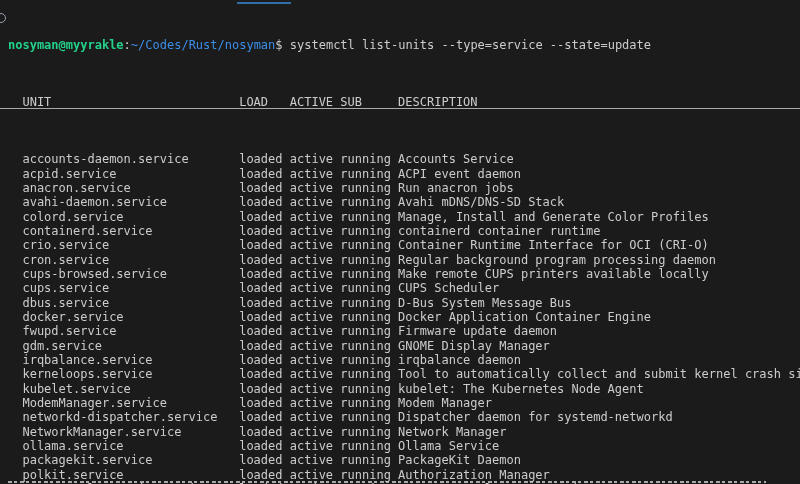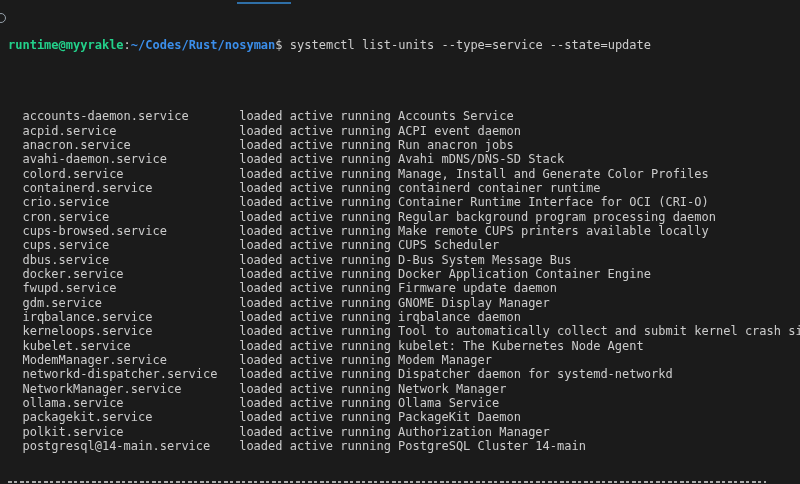--- a/index.html
+++ b/index.html
@@ -24,21 +24,21 @@
     border: 1px solid #97a1ab;
     border-radius: 50%;
     background: transparent;
   }
   .content {
     position: absolute; top: 9px; left: 8px; right: 0;
     white-space: pre;
   }
   .line { height: 14.33px; overflow: hidden; }
   .prompt-user { color: var(--green, #23d18b); font-weight: bold; }
-  .prompt-path { color: var(--blue, #3b8eea); font-weight: bold; }
+  .prompt-path { color: var(--blue, #3b8eea); font-weight: normal; }
   .cell { display: inline-block; vertical-align: top; overflow: hidden; white-space: pre; }
   .c-unit { width: 30ch; }
   .c-load { width: 7ch; }
   .c-active { width: 7ch; }
   .c-sub { width: 8ch; }
   .c-desc { }
   .table-line { padding-left: 2ch; }
   .header-line {
     width: 800px; margin-left: -8px; padding-left: calc(8px + 2ch);
     box-sizing: border-box;
@@ -56,19 +56,20 @@
     opacity: 0.85;
   }
 </style>
 </head>
 <body style="--bg: #1b1b1b; --fg: #cccccc; --green: #23d18b; --blue: #3b8eea; --accent: #2f6fa7;">
 
 <div class="tab-indicator"></div>
 <div class="cmd-circle"></div>
 
 <div class="content">
-  <div class="line"><span class="prompt-user">runtime@myyrakle</span><span>:</span><span class="prompt-path">~/Codes/Rust/nosyman</span><span>$ </span><span>systemctl list-units --type=service --state=update</span></div>
+  <div class="line"><span class="prompt-user">nosyman@myyrakle</span><span>:</span><span class="prompt-path">~/Codes/Rust/nosyman</span><span>$ </span><span>systemctl list-units --type=service --state=update</span></div>
 
+  <div class="line header-line table-line"><span class="cell c-unit">UNIT</span><span class="cell c-load">LOAD</span><span class="cell c-active">ACTIVE</span><span class="cell c-sub">SUB</span><span class="cell c-desc">DESCRIPTION</span></div>
 
   <div><div class="line table-line"><span class="cell c-unit">accounts-daemon.service</span><span class="cell c-load">loaded</span><span class="cell c-active">active</span><span class="cell c-sub">running</span><span class="cell c-desc">Accounts Service</span></div><div class="line table-line"><span class="cell c-unit">acpid.service</span><span class="cell c-load">loaded</span><span class="cell c-active">active</span><span class="cell c-sub">running</span><span class="cell c-desc">ACPI event daemon</span></div><div class="line table-line"><span class="cell c-unit">anacron.service</span><span class="cell c-load">loaded</span><span class="cell c-active">active</span><span class="cell c-sub">running</span><span class="cell c-desc">Run anacron jobs</span></div><div class="line table-line"><span class="cell c-unit">avahi-daemon.service</span><span class="cell c-load">loaded</span><span class="cell c-active">active</span><span class="cell c-sub">running</span><span class="cell c-desc">Avahi mDNS/DNS-SD Stack</span></div><div class="line table-line"><span class="cell c-unit">colord.service</span><span class="cell c-load">loaded</span><span class="cell c-active">active</span><span class="cell c-sub">running</span><span class="cell c-desc">Manage, Install and Generate Color Profiles</span></div><div class="line table-line"><span class="cell c-unit">containerd.service</span><span class="cell c-load">loaded</span><span class="cell c-active">active</span><span class="cell c-sub">running</span><span class="cell c-desc">containerd container runtime</span></div><div class="line table-line"><span class="cell c-unit">crio.service</span><span class="cell c-load">loaded</span><span class="cell c-active">active</span><span class="cell c-sub">running</span><span class="cell c-desc">Container Runtime Interface for OCI (CRI-O)</span></div><div class="line table-line"><span class="cell c-unit">cron.service</span><span class="cell c-load">loaded</span><span class="cell c-active">active</span><span class="cell c-sub">running</span><span class="cell c-desc">Regular background program processing daemon</span></div><div class="line table-line"><span class="cell c-unit">cups-browsed.service</span><span class="cell c-load">loaded</span><span class="cell c-active">active</span><span class="cell c-sub">running</span><span class="cell c-desc">Make remote CUPS printers available locally</span></div><div class="line table-line"><span class="cell c-unit">cups.service</span><span class="cell c-load">loaded</span><span class="cell c-active">active</span><span class="cell c-sub">running</span><span class="cell c-desc">CUPS Scheduler</span></div><div class="line table-line"><span class="cell c-unit">dbus.service</span><span class="cell c-load">loaded</span><span class="cell c-active">active</span><span class="cell c-sub">running</span><span class="cell c-desc">D-Bus System Message Bus</span></div><div class="line table-line"><span class="cell c-unit">docker.service</span><span class="cell c-load">loaded</span><span class="cell c-active">active</span><span class="cell c-sub">running</span><span class="cell c-desc">Docker Application Container Engine</span></div><div class="line table-line"><span class="cell c-unit">fwupd.service</span><span class="cell c-load">loaded</span><span class="cell c-active">active</span><span class="cell c-sub">running</span><span class="cell c-desc">Firmware update daemon</span></div><div class="line table-line"><span class="cell c-unit">gdm.service</span><span class="cell c-load">loaded</span><span class="cell c-active">active</span><span class="cell c-sub">running</span><span class="cell c-desc">GNOME Display Manager</span></div><div class="line table-line"><span class="cell c-unit">irqbalance.service</span><span class="cell c-load">loaded</span><span class="cell c-active">active</span><span class="cell c-sub">running</span><span class="cell c-desc">irqbalance daemon</span></div><div class="line table-line"><span class="cell c-unit">kerneloops.service</span><span class="cell c-load">loaded</span><span class="cell c-active">active</span><span class="cell c-sub">running</span><span class="cell c-desc">Tool to automatically collect and submit kernel crash sig</span></div><div class="line table-line"><span class="cell c-unit">kubelet.service</span><span class="cell c-load">loaded</span><span class="cell c-active">active</span><span class="cell c-sub">running</span><span class="cell c-desc">kubelet: The Kubernetes Node Agent</span></div><div class="line table-line"><span class="cell c-unit">ModemManager.service</span><span class="cell c-load">loaded</span><span class="cell c-active">active</span><span class="cell c-sub">running</span><span class="cell c-desc">Modem Manager</span></div><div class="line table-line"><span class="cell c-unit">networkd-dispatcher.service</span><span class="cell c-load">loaded</span><span class="cell c-active">active</span><span class="cell c-sub">running</span><span class="cell c-desc">Dispatcher daemon for systemd-networkd</span></div><div class="line table-line"><span class="cell c-unit">NetworkManager.service</span><span class="cell c-load">loaded</span><span class="cell c-active">active</span><span class="cell c-sub">running</span><span class="cell c-desc">Network Manager</span></div><div class="line table-line"><span class="cell c-unit">ollama.service</span><span class="cell c-load">loaded</span><span class="cell c-active">active</span><span class="cell c-sub">running</span><span class="cell c-desc">Ollama Service</span></div><div class="line table-line"><span class="cell c-unit">packagekit.service</span><span class="cell c-load">loaded</span><span class="cell c-active">active</span><span class="cell c-sub">running</span><span class="cell c-desc">PackageKit Daemon</span></div><div class="line table-line"><span class="cell c-unit">polkit.service</span><span class="cell c-load">loaded</span><span class="cell c-active">active</span><span class="cell c-sub">running</span><span class="cell c-desc">Authorization Manager</span></div><div class="line table-line"><span class="cell c-unit">postgresql@14-main.service</span><span class="cell c-load">loaded</span><span class="cell c-active">active</span><span class="cell c-sub">running</span><span class="cell c-desc">PostgreSQL Cluster 14-main</span></div></div>
 </div>
 
 <div class="clipped-row"></div>
 
 </body></html>

